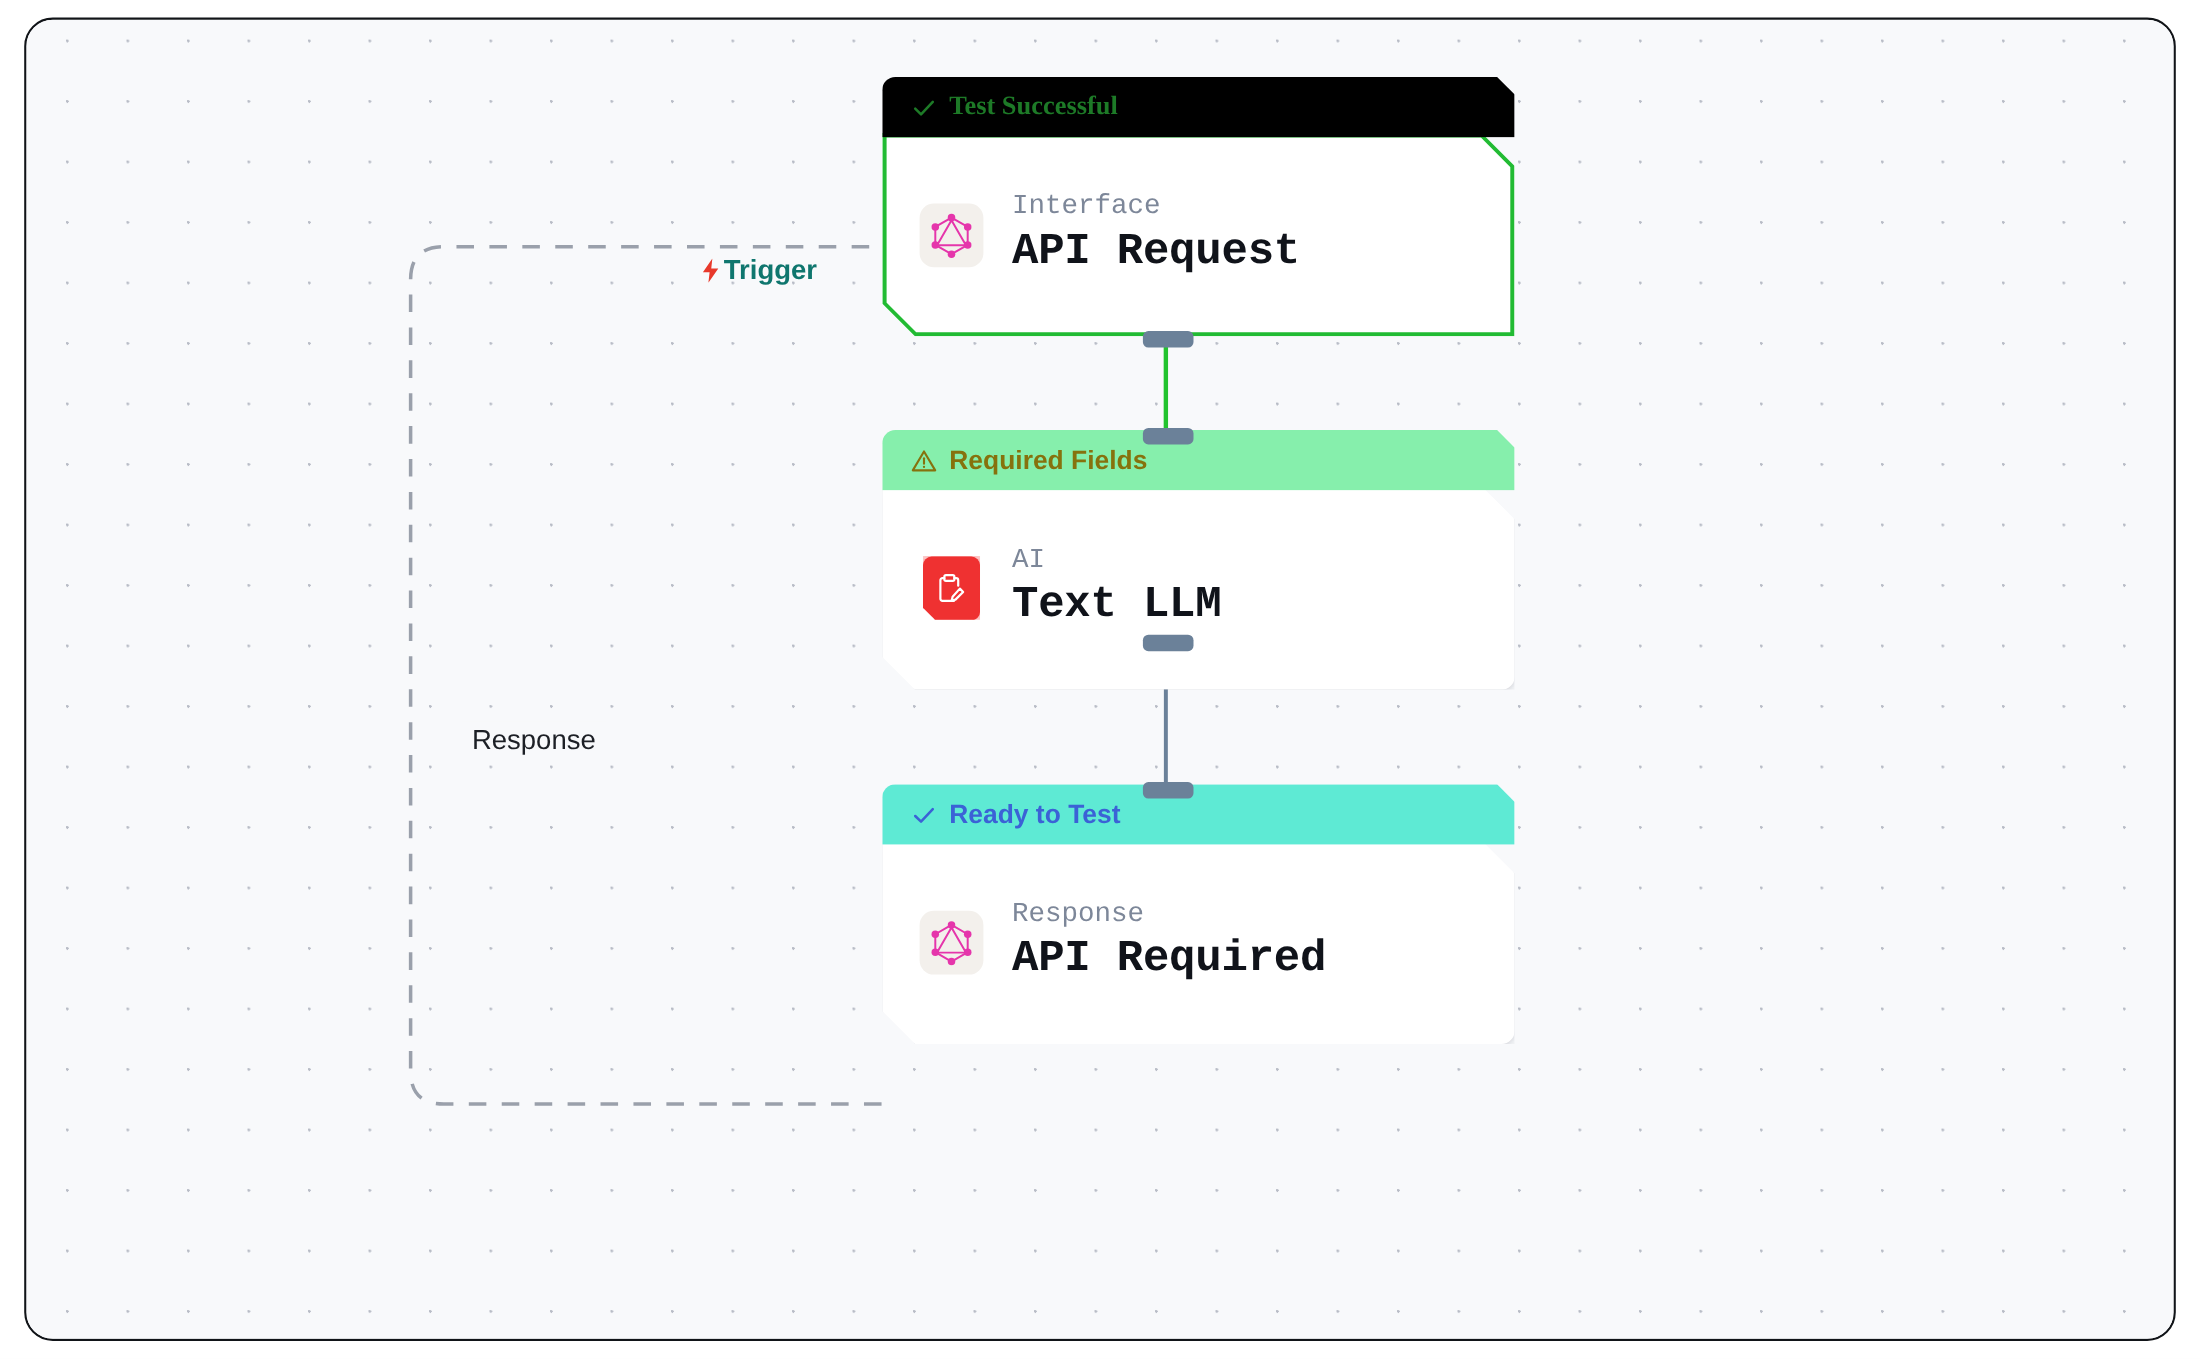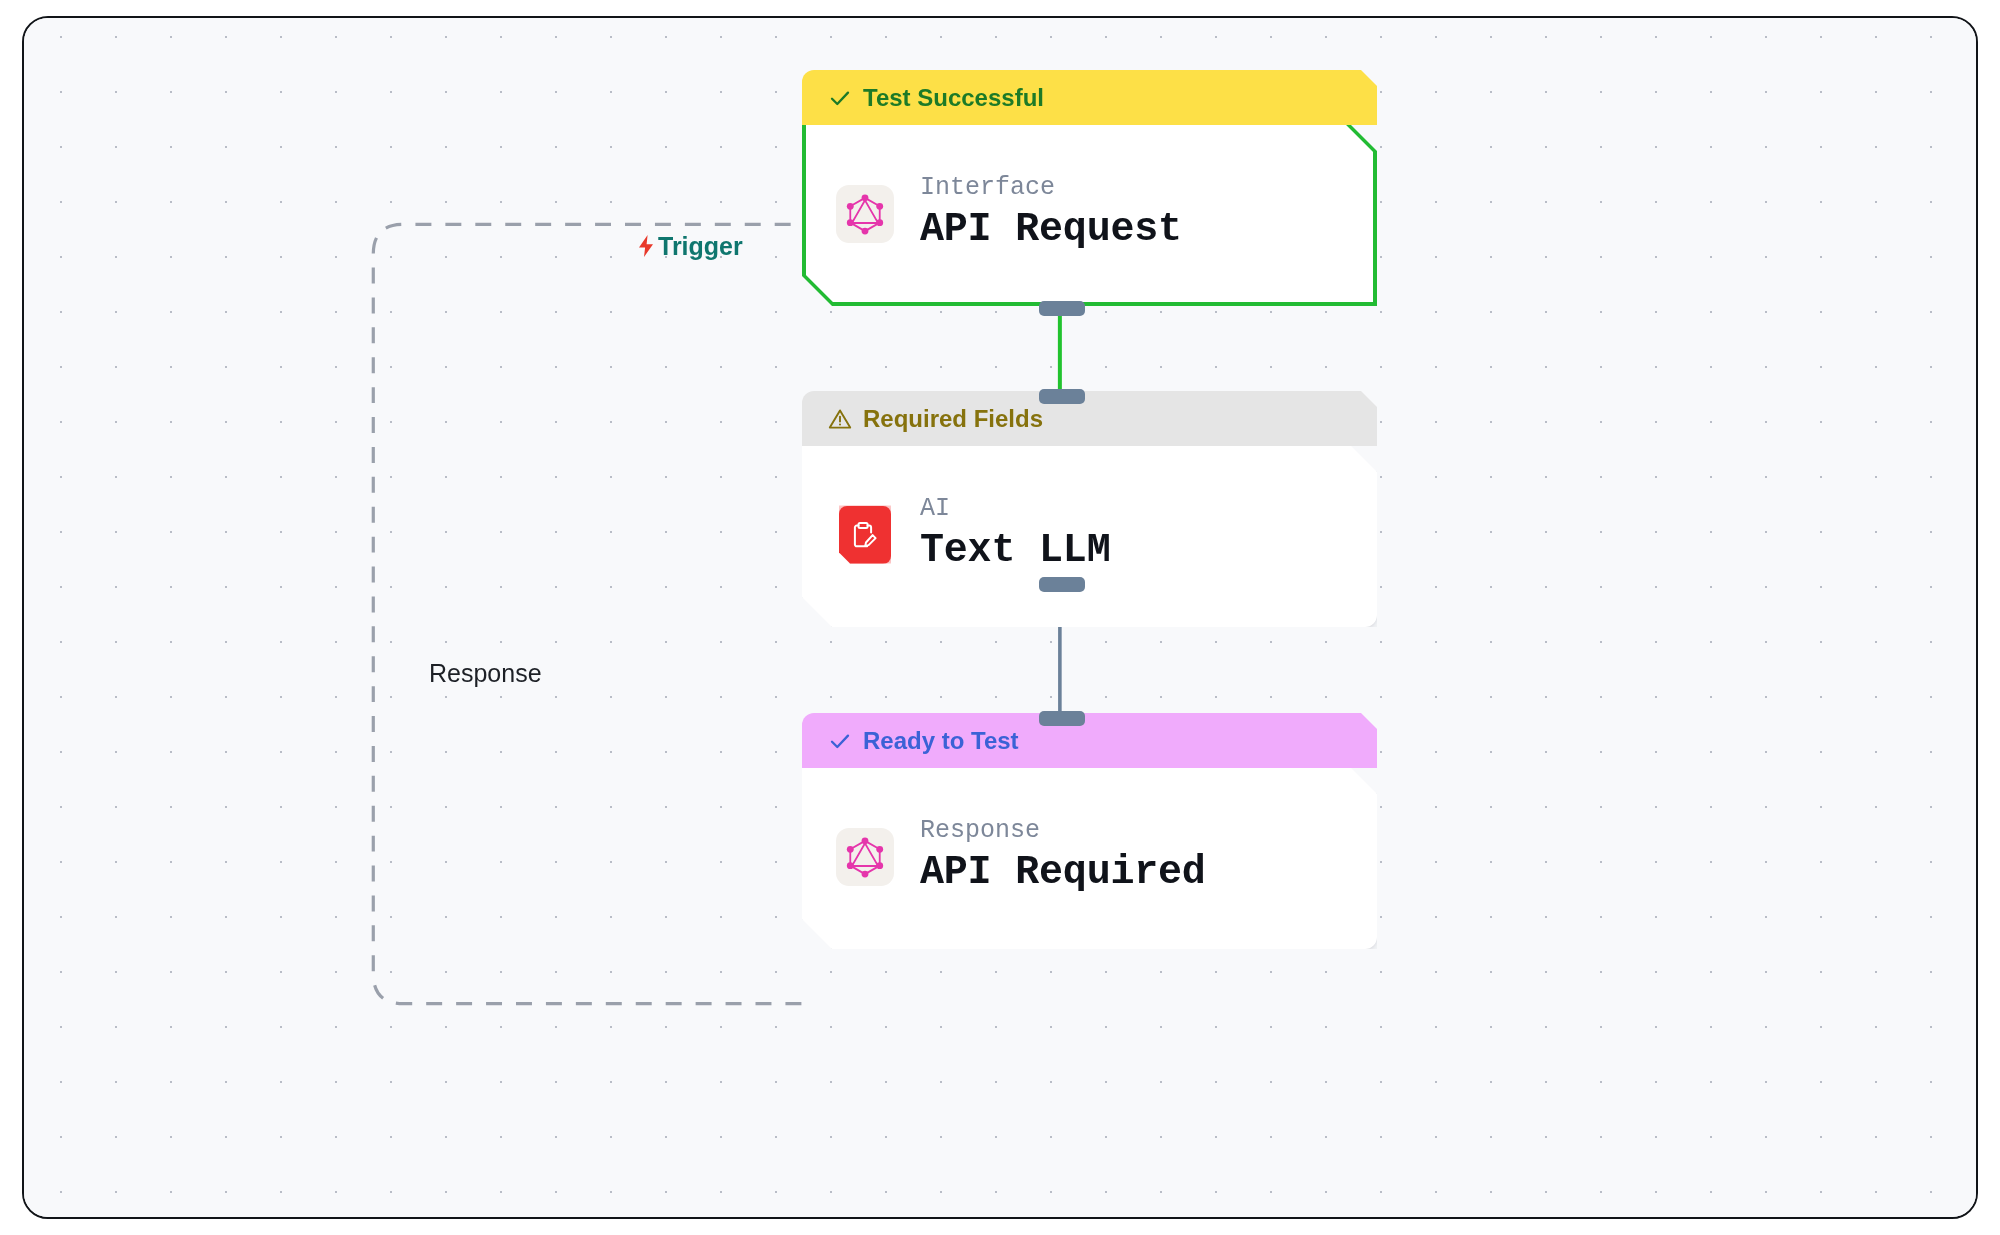--- a/index.html
+++ b/index.html
@@ -94,23 +94,23 @@
     align-items: center;
     gap: 11px;
     padding: 0 26px;
     font-size: 24px;
     font-weight: 600;
     border-radius: 12px 12px 0 0;
     clip-path: polygon(0 0, calc(100% - 16px) 0, 100% 16px, 100% 100%, 0 100%);
     position: relative;
     z-index: 1;
   }
-  .banner-green  { background: #fde047; color: #1d7a27; }
-  .banner-yellow { background: #e5e5e5; color: #86720d; }
-  .banner-blue   { background: #f0abfc; color: #3b62d6; }
+  .banner-green  { background: #000000; color: #1d7a27; font-family: Liberation Serif, serif; }
+  .banner-yellow { background: #86efac; color: #86720d; }
+  .banner-blue   { background: #5eead4; color: #3b62d6; }
 
   .banner-icon {
     display: inline-flex;
     align-items: center;
     justify-content: center;
     width: 24px;
     height: 24px;
     flex: none;
   }
 

